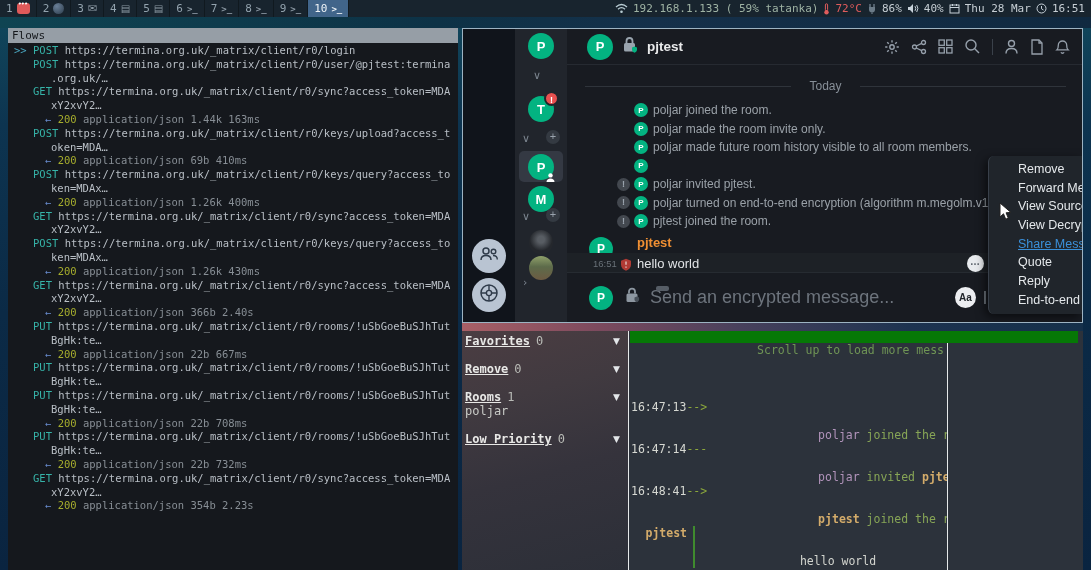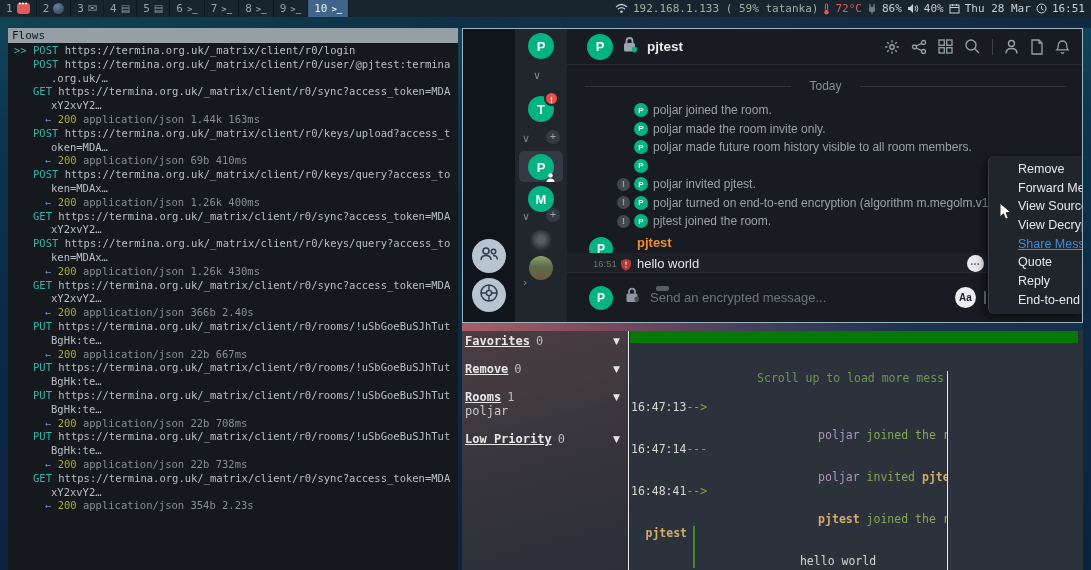--- a/index.html
+++ b/index.html
@@ -89,21 +89,21 @@
     padding-left:70px; }
   .msg-time { position:absolute; left:26px; color:#697178; font-size:9.5px; }
   .msg-shield { position:absolute; left:53px; top:4px; }
   .msg-text { color:#e1e3e6; font-size:13px; }
   .msg-opts { position:absolute; right:98px; top:2px; width:17px; height:17px; border-radius:50%; background:#e8ebee;
     color:#575f68; font-size:10px; font-weight:bold; text-align:center; line-height:14px; letter-spacing:1px; }
   .composer { position:absolute; left:0; right:0; bottom:0; height:50px; border-top:1px solid #262b31;
     display:flex; align-items:center; padding-left:22px; }
   .cp-av { width:24px; height:24px; font-size:12px; }
   .cp-lock { margin-left:11px; }
-  .cp-ph { margin-left:10px; color:#6d747d; font-size:13px; }
+  .cp-ph { margin-left:10px; color:#6d747d; font-size:18px; }
   .cp-hint { position:absolute; left:89px; top:13px; width:13px; height:5px; background:#565d66; border-radius:2px; }
   .cp-aa { position:absolute; left:388px; top:14px; width:21px; height:21px; border-radius:50%; background:#eceef1;
     color:#23272d; font-size:10px; font-weight:bold; text-align:center; line-height:21px; }
   .cp-cut { position:absolute; left:417px; top:18px; width:2px; height:13px; background:#6d747d; }
   .ctx-menu { position:absolute; top:127px; right:0; width:94px; height:158px; background:#20252b;
     border-left:1px solid #39404a; border-radius:6px 0 0 6px; box-shadow:-3px 3px 10px rgba(0,0,0,.55);
     padding:4px 16px; overflow:hidden; z-index:5; }
   .mi { height:18.7px; line-height:18.7px; padding-left:13px; font-size:12.5px; color:#e4e8eb; white-space:nowrap; }
   .mi-hl { color:#3a8fd9; text-decoration:underline; }
   .cursor { position:absolute; left:432px; top:173px; z-index:9; }
@@ -112,21 +112,21 @@
     display:flex; font-family:"DejaVu Sans Mono", monospace; overflow:hidden; }
   .wc-side { width:166px; padding:3px 0 0 3px; font-size:12px; line-height:14px; color:#e8e8e6;
     background:linear-gradient(165deg,#4b3d42 0%,#413a40 28%,#35333c 58%,#2c2f38 100%); }
   .wc-sec { margin-bottom:14px; }
   .wc-title-row { display:flex; justify-content:space-between; padding-right:8px; }
   .wc-name { font-weight:bold; text-decoration:underline; }
   .wc-count { color:#b9bbb6; margin-left:6px; }
   .wc-tri { color:#e3e6e9; font-size:9px; font-family:"DejaVu Sans", sans-serif; }
   .wc-item { color:#c9cbc7; }
   .vsep { width:1px; background:#e6e9ea; }
-  .wc-right { flex:1; display:flex; flex-direction:column;gap:28px; }
+  .wc-right { flex:1; display:flex; flex-direction:column; }
   .wc-greenbar { height:12px; background:#067806; margin:0 5px 0 1px; }
   .wc-below { flex:1; display:flex; overflow:hidden; }
   .wc-chat { width:318px; display:flex; flex-direction:column; font-size:11.5px; line-height:14px; }
   .wc-notice { text-align:right; padding-right:3px; color:#6f9455; height:14px; }
   .wc-spacer { flex:1; }
   .wc-lines { padding-bottom:2px; }
   .cl { display:flex; white-space:pre; }
   .cl-time { width:60px; color:#d6d8d2; padding-left:2px; }
   .cl-prefix { width:58px; text-align:right; margin-right:6px; }
   .cl-bar { width:2px; background:#3f8b2e; margin-right:8px; }

